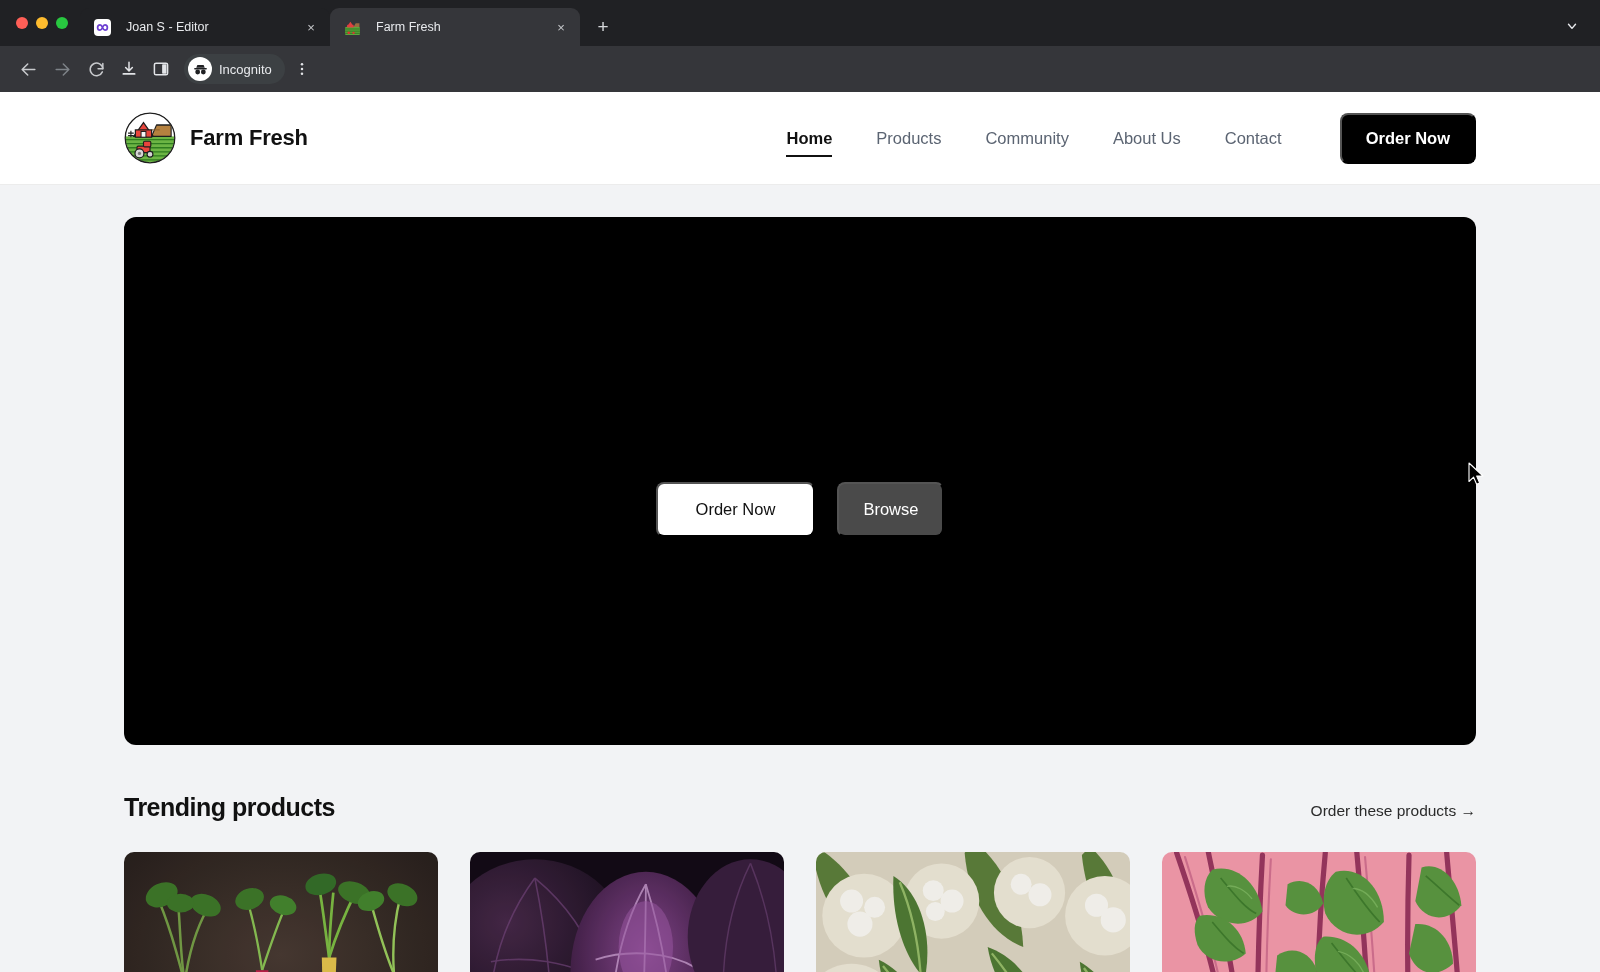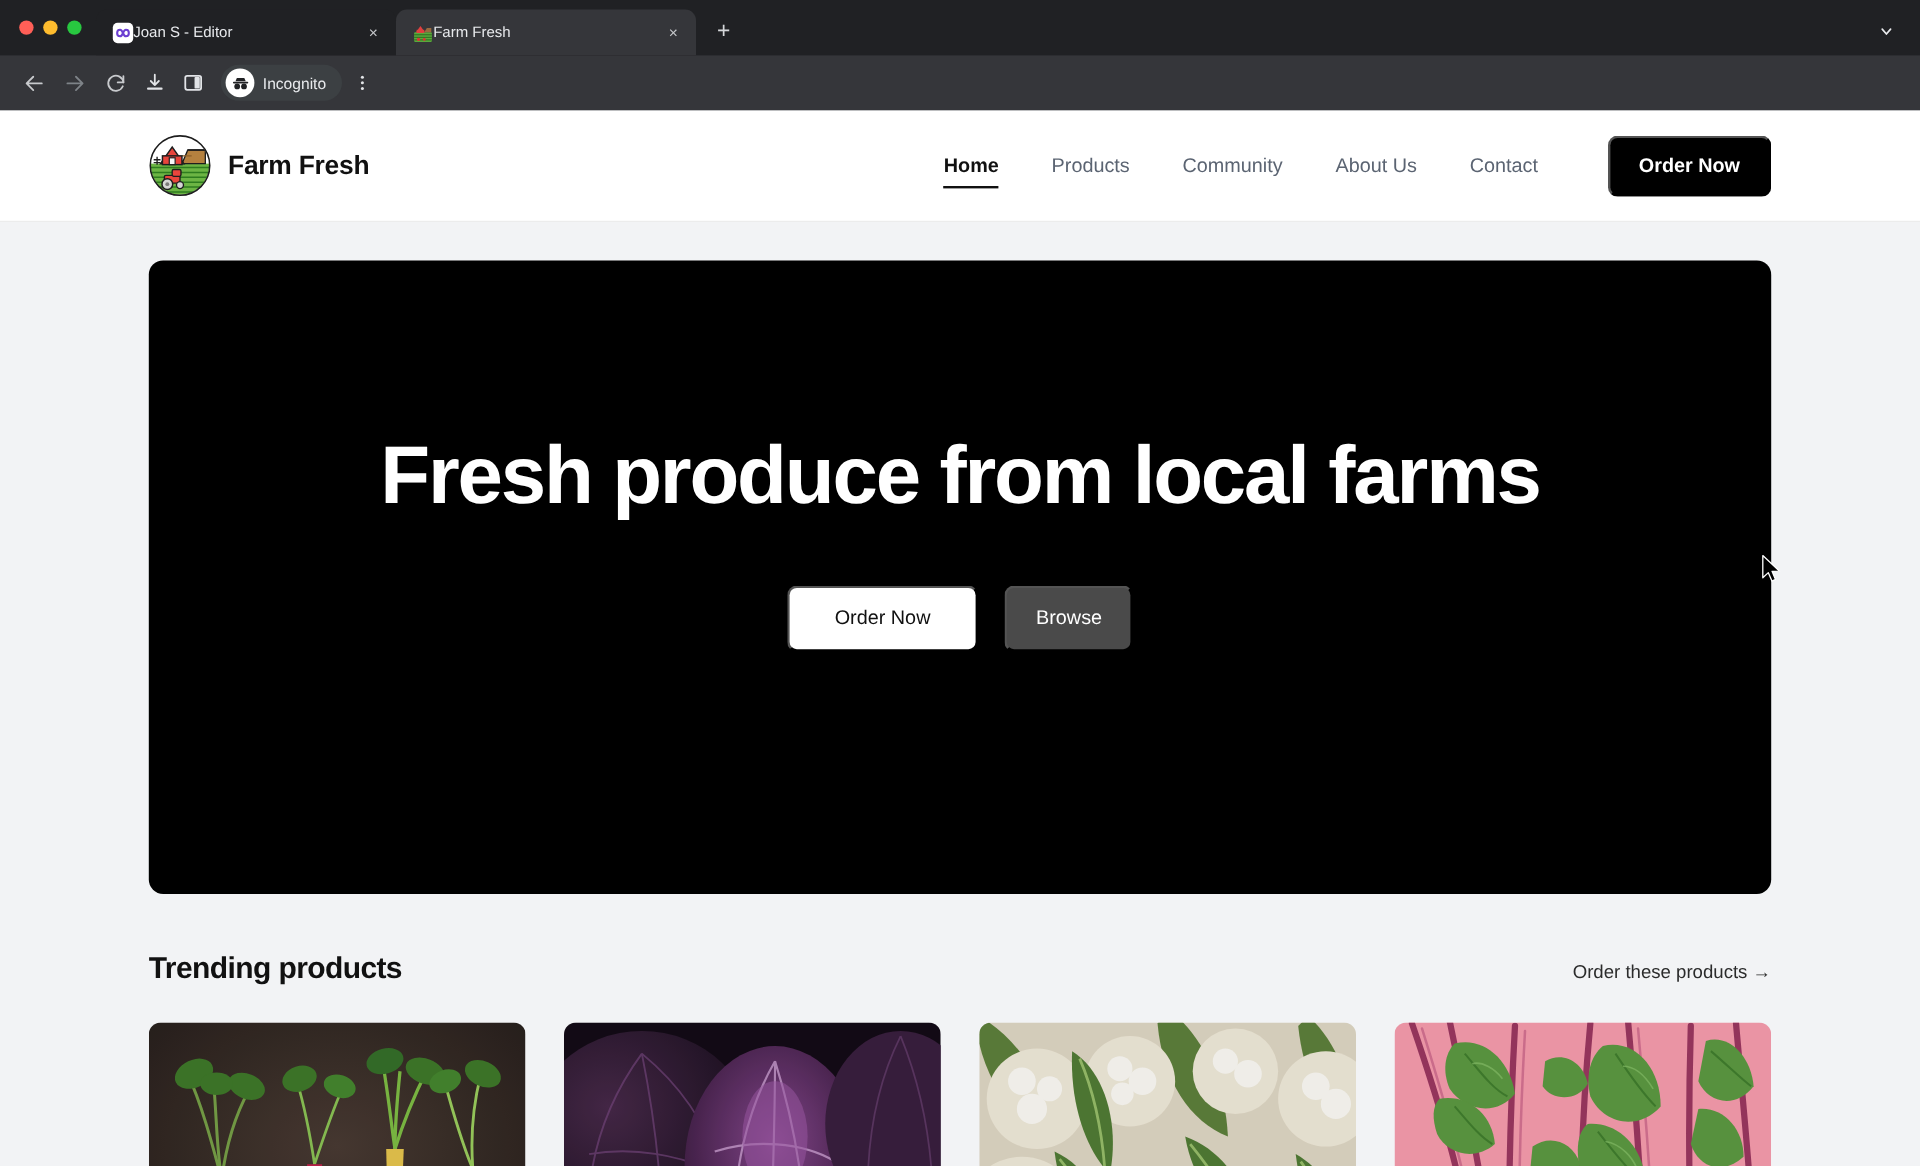--- a/index.html
+++ b/index.html
@@ -17,21 +17,21 @@
     display: flex; align-items: flex-end; padding-left: 14px; position: relative;
   }
   .traffic { display: flex; align-items: center; gap: 8px; height: 46px; padding: 0 12px 0 2px; }
   .dot { width: 12px; height: 12px; border-radius: 50%; }
   .dot.red { background: #ff5f57; }
   .dot.yellow { background: #febc2e; }
   .dot.green { background: #28c840; }
 
   .tab {
     height: 38px; width: 250px; display: flex; align-items: center;
-    border-radius: 9px 9px 0 0; padding: 0 10px 0 14px; gap: 0;
+    border-radius: 9px 9px 0 0; padding: 0 10px 0 14px; gap: 15px;
     position: relative; cursor: default;
   }
   .tab.inactive { background: #202124; }
   .tab.active { background: #35363a; }
   .tab-favicon {
     width: 17px; height: 17px; border-radius: 4px; flex-shrink: 0;
     display: flex; align-items: center; justify-content: center; overflow: hidden;
   }
   .fav-editor { background: #ffffff; }
   .tab-title {
@@ -308,21 +308,20 @@
         <a class="nav-link">Community</a>
         <a class="nav-link">About Us</a>
         <a class="nav-link">Contact</a>
         <button class="order-btn">Order Now</button>
       </nav>
     </header>
 
     <div class="page-body">
 
       <section class="hero">
-        <h1 class="hero-title">Fresh produce from local farms</h1>
         <div class="hero-actions">
           <button class="btn-primary">Order Now</button>
           <button class="btn-secondary">Browse</button>
         </div>
       </section>
 
       <div class="section-head">
         <h2 class="section-title">Trending products</h2>
         <a class="section-link">Order these products →</a>
       </div>

